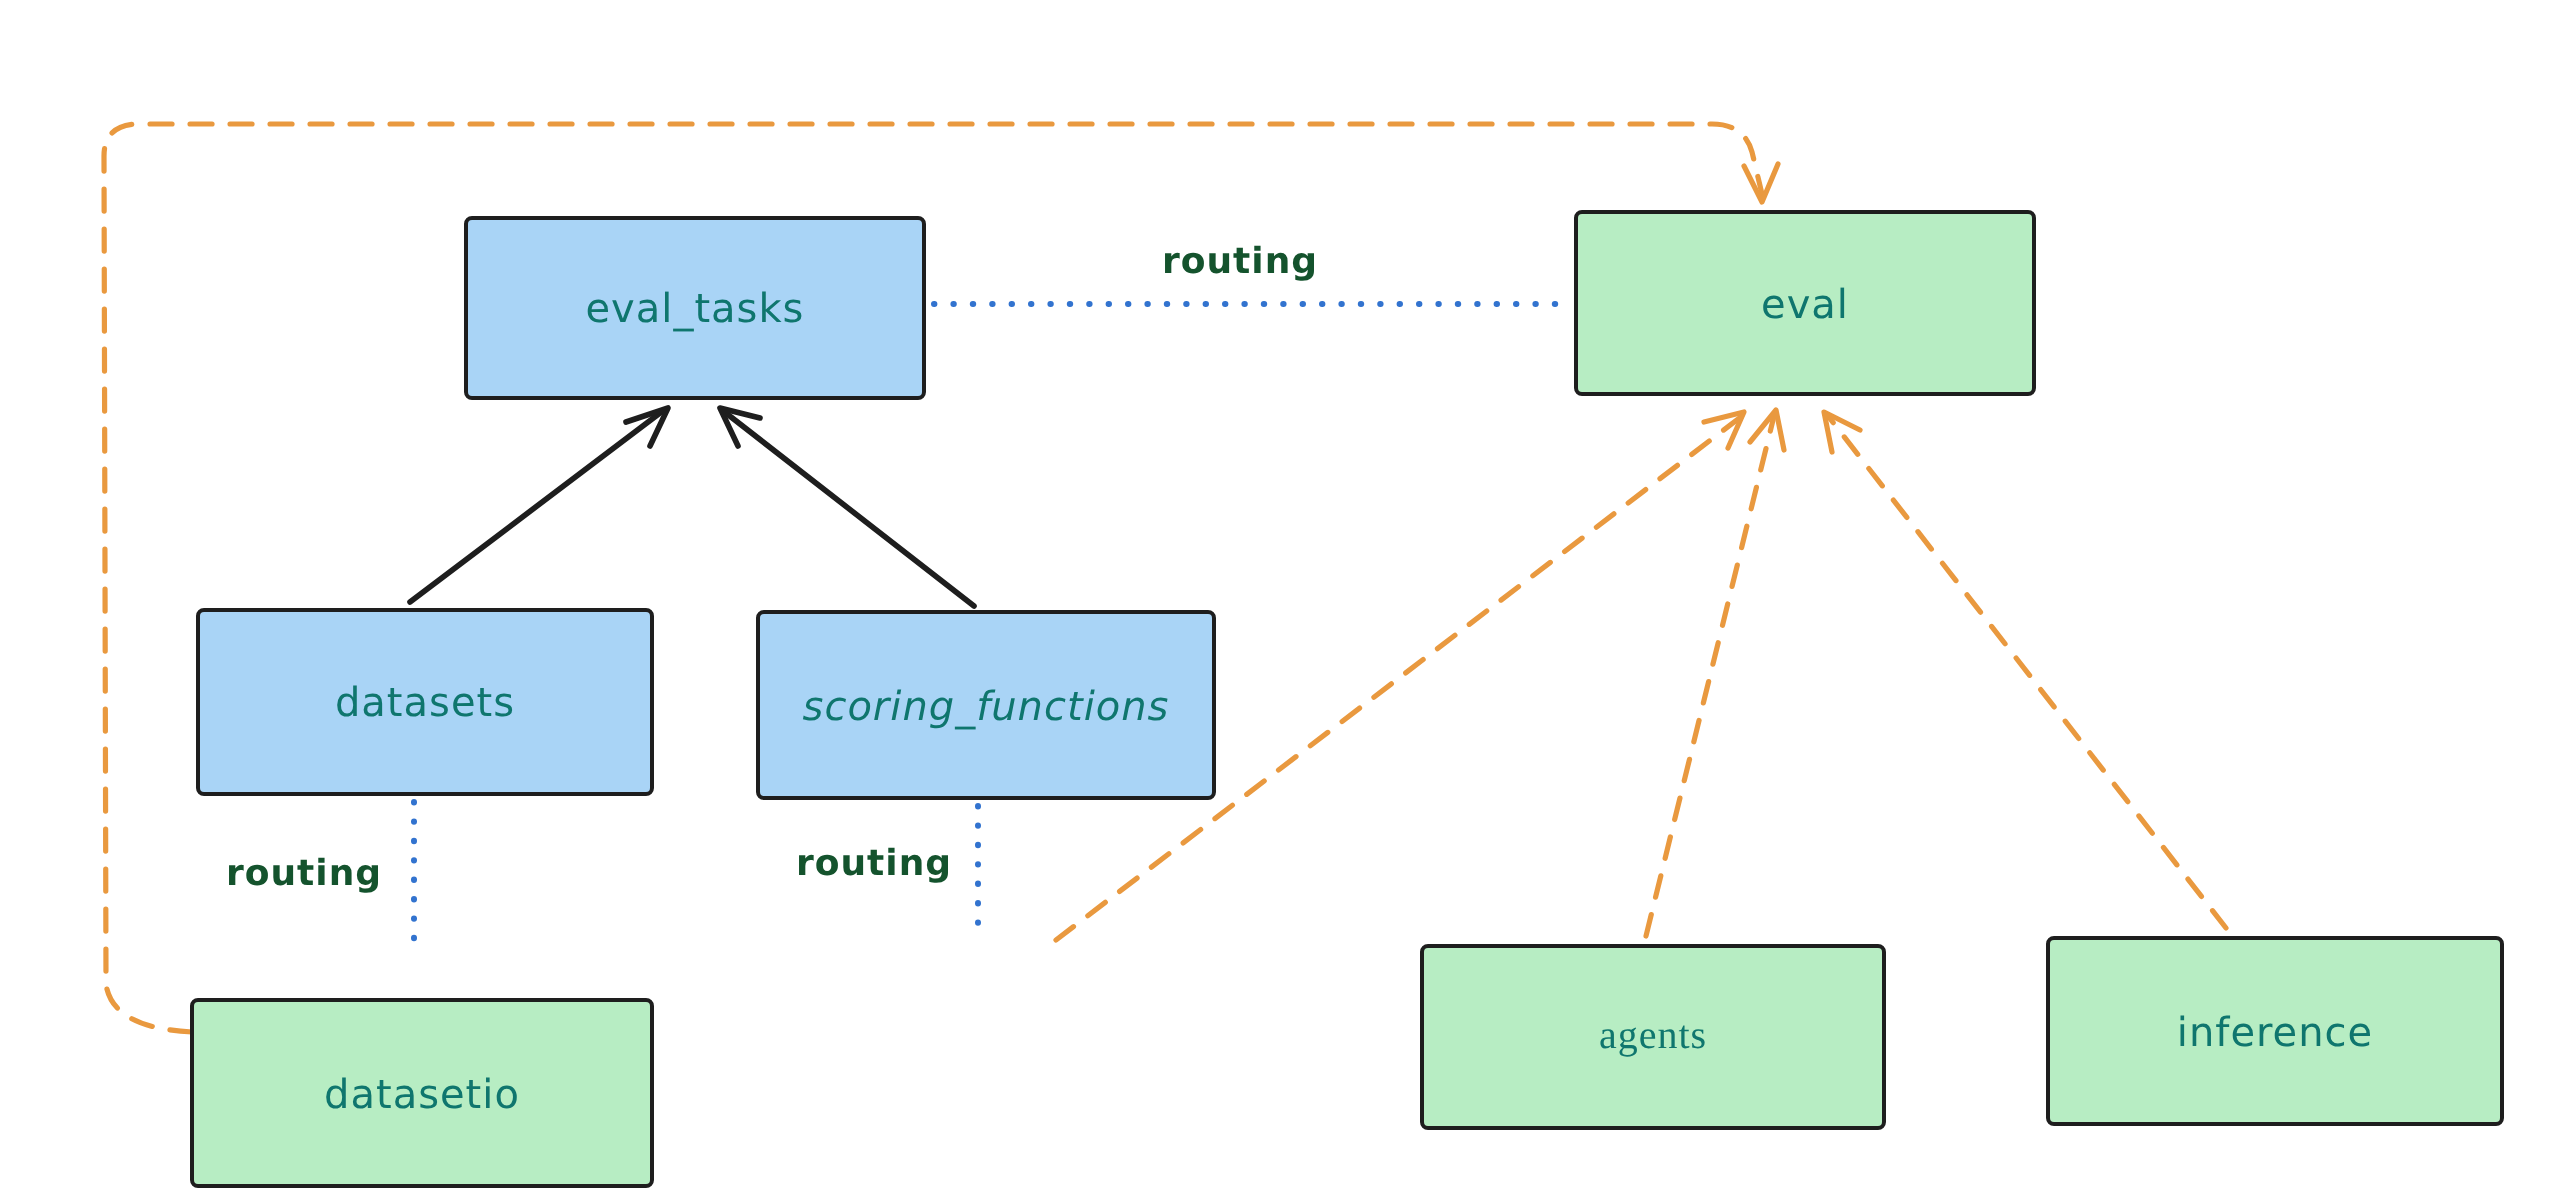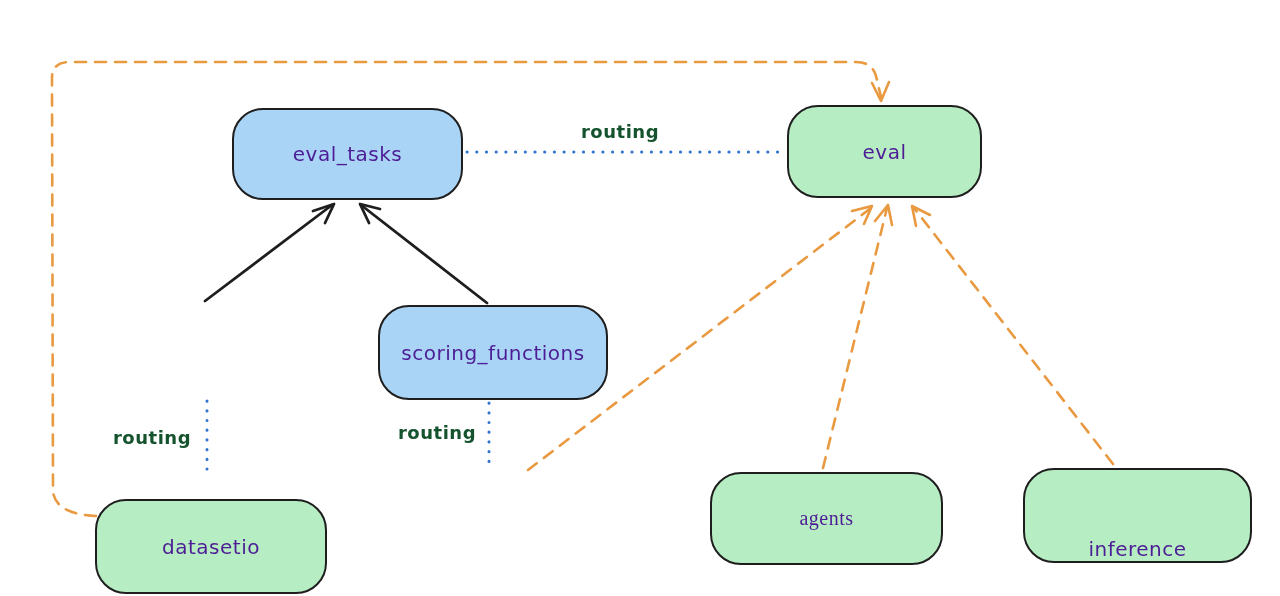--- a/index.html
+++ b/index.html
@@ -19,49 +19,49 @@
     position: absolute;
     left: 0; top: 0;
     width: 1280px;
     height: 596px;
     pointer-events: none;
   }
   .node {
     position: absolute;
     box-sizing: border-box;
     border: 2.5px solid #1e1e1e;
-    border-radius: 31px;
+    border-radius: 4px;
     display: flex;
     align-items: center;
     justify-content: center;
     font-size: 20px;
     letter-spacing: 0.5px;
-    color: #4c1d95;
+    color: #0f766e;
     z-index: 2;
   }
   .node.blue  { background: #a9d4f6; }
   .node.green { background: #b7edc3; }
   .edge-label {
     position: absolute;
     transform: translate(-50%, -50%);
     font-size: 18px;
     font-weight: 700;
     letter-spacing: 0.5px;
     color: #14532d;
     z-index: 3;
     white-space: nowrap;
   }
   .n-eval_tasks        { left: 232px;  top: 108px; width: 231px; height: 92px; }
-  .n-eval              { left: 787px;  top: 105px; width: 195px; height: 93px; }
+  .n-eval              { left: 787px;  top: 105px; width: 231px; height: 93px; }
   .n-datasets          { left: 98px;   top: 304px; width: 229px; height: 94px; }
-  .n-scoring_functions { left: 378px;  top: 305px; width: 230px; height: 95px; }
+  .n-scoring_functions { left: 378px;  top: 305px; width: 230px; height: 95px; font-style: italic; }
   .n-datasetio         { left: 95px;   top: 475px; width: 232px; height: 95px; margin-top: 24px; }
   .n-scoring           { left: 387px;  top: 472px; width: 231px; height: 95px; }
   .n-agents            { left: 710px;  top: 472px; width: 233px; height: 93px; font-family: Liberation Serif, serif; }
-  .n-inference         { left: 1023px; top: 468px; width: 229px; height: 95px; align-items: flex-end; }
+  .n-inference         { left: 1023px; top: 468px; width: 229px; height: 95px; }
   .l-routing-top    { left: 620px; top: 131px; }
   .l-routing-left   { left: 152px; top: 437px; }
   .l-routing-middle { left: 437px; top: 432px; }
 </style>
 </head>
 <body>
 
 <div class="canvas">
 
   <svg class="edges-svg" viewBox="0 0 1280 596" xmlns="http://www.w3.org/2000/svg">
@@ -90,20 +90,23 @@
       <path d="M 872 83 L 881 101 L 889 82"></path>
     </g>
   </svg>
 
   <div class="node blue n-eval_tasks">
     <span>eval_tasks</span>
   </div>
   <div class="node green n-eval">
     <span>eval</span>
   </div>
+  <div class="node blue n-datasets">
+    <span>datasets</span>
+  </div>
   <div class="node blue n-scoring_functions">
     <span>scoring_functions</span>
   </div>
   <div class="node green n-datasetio">
     <span>datasetio</span>
   </div>
   <div class="node green n-agents">
     <span>agents</span>
   </div>
   <div class="node green n-inference">

